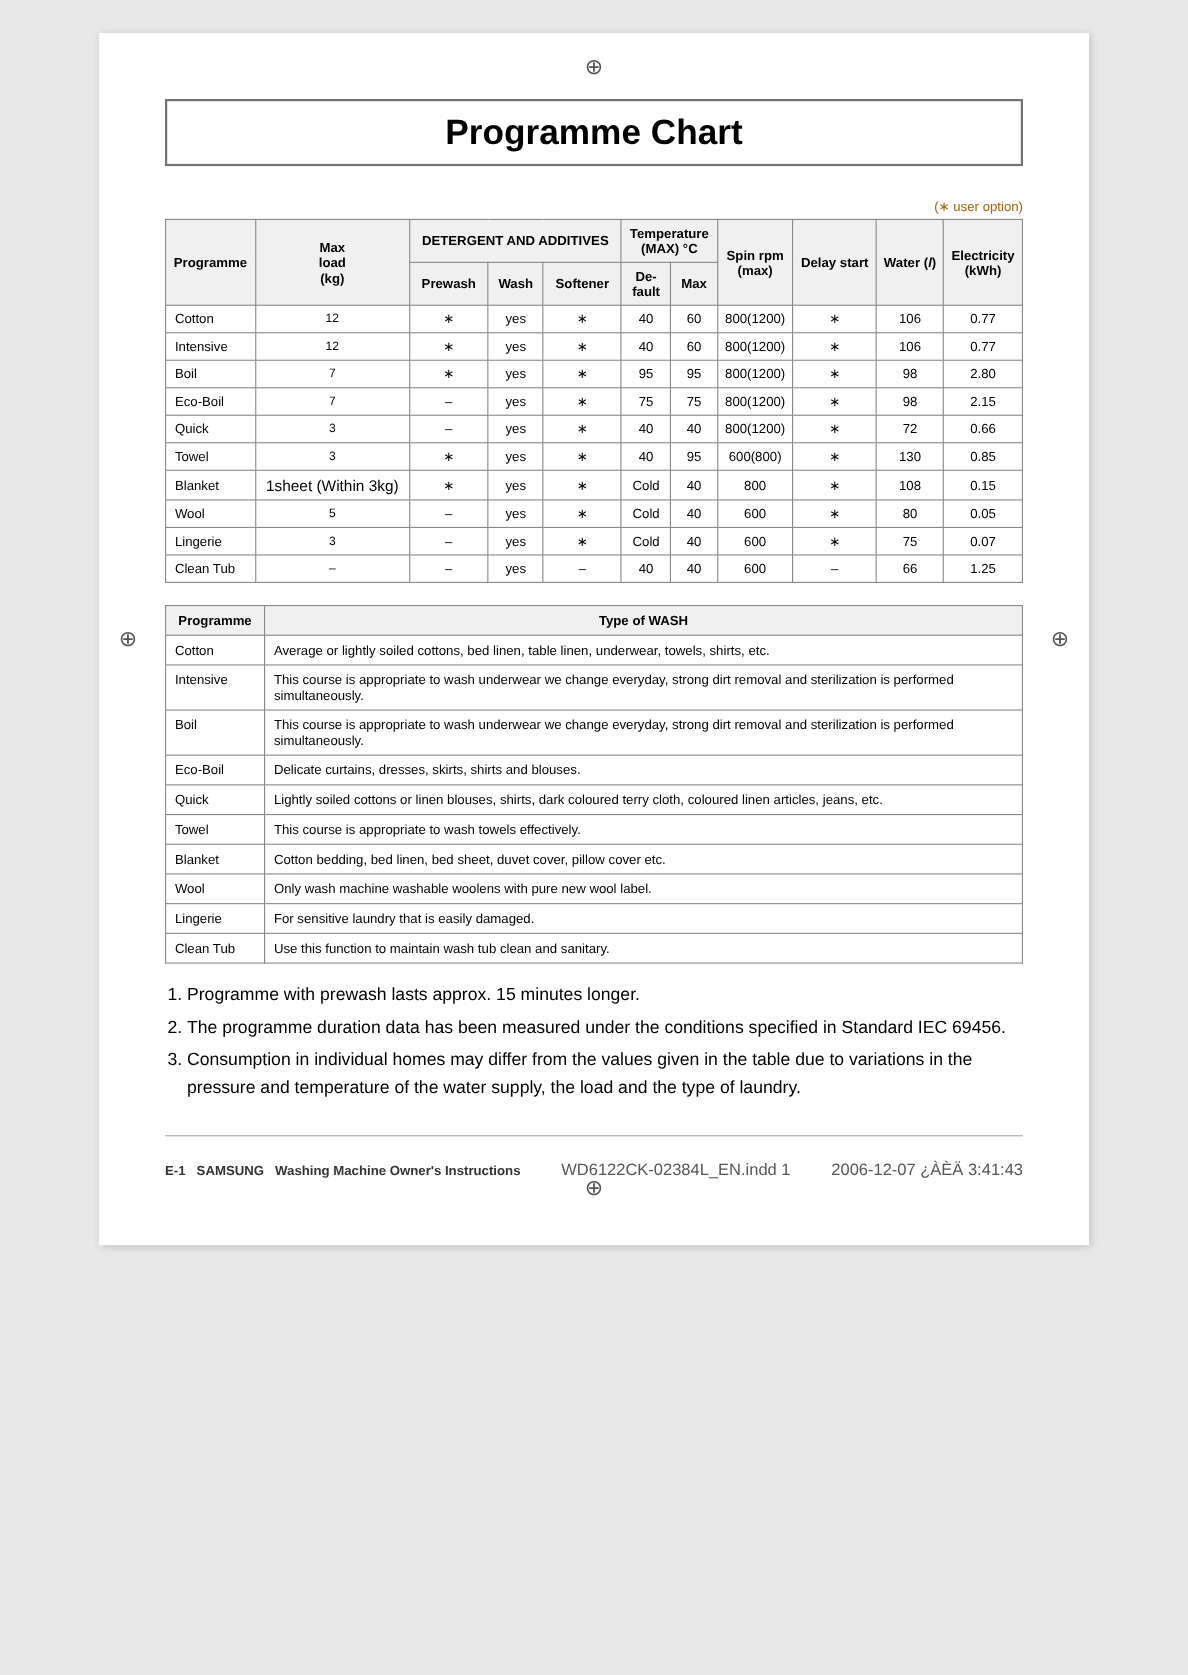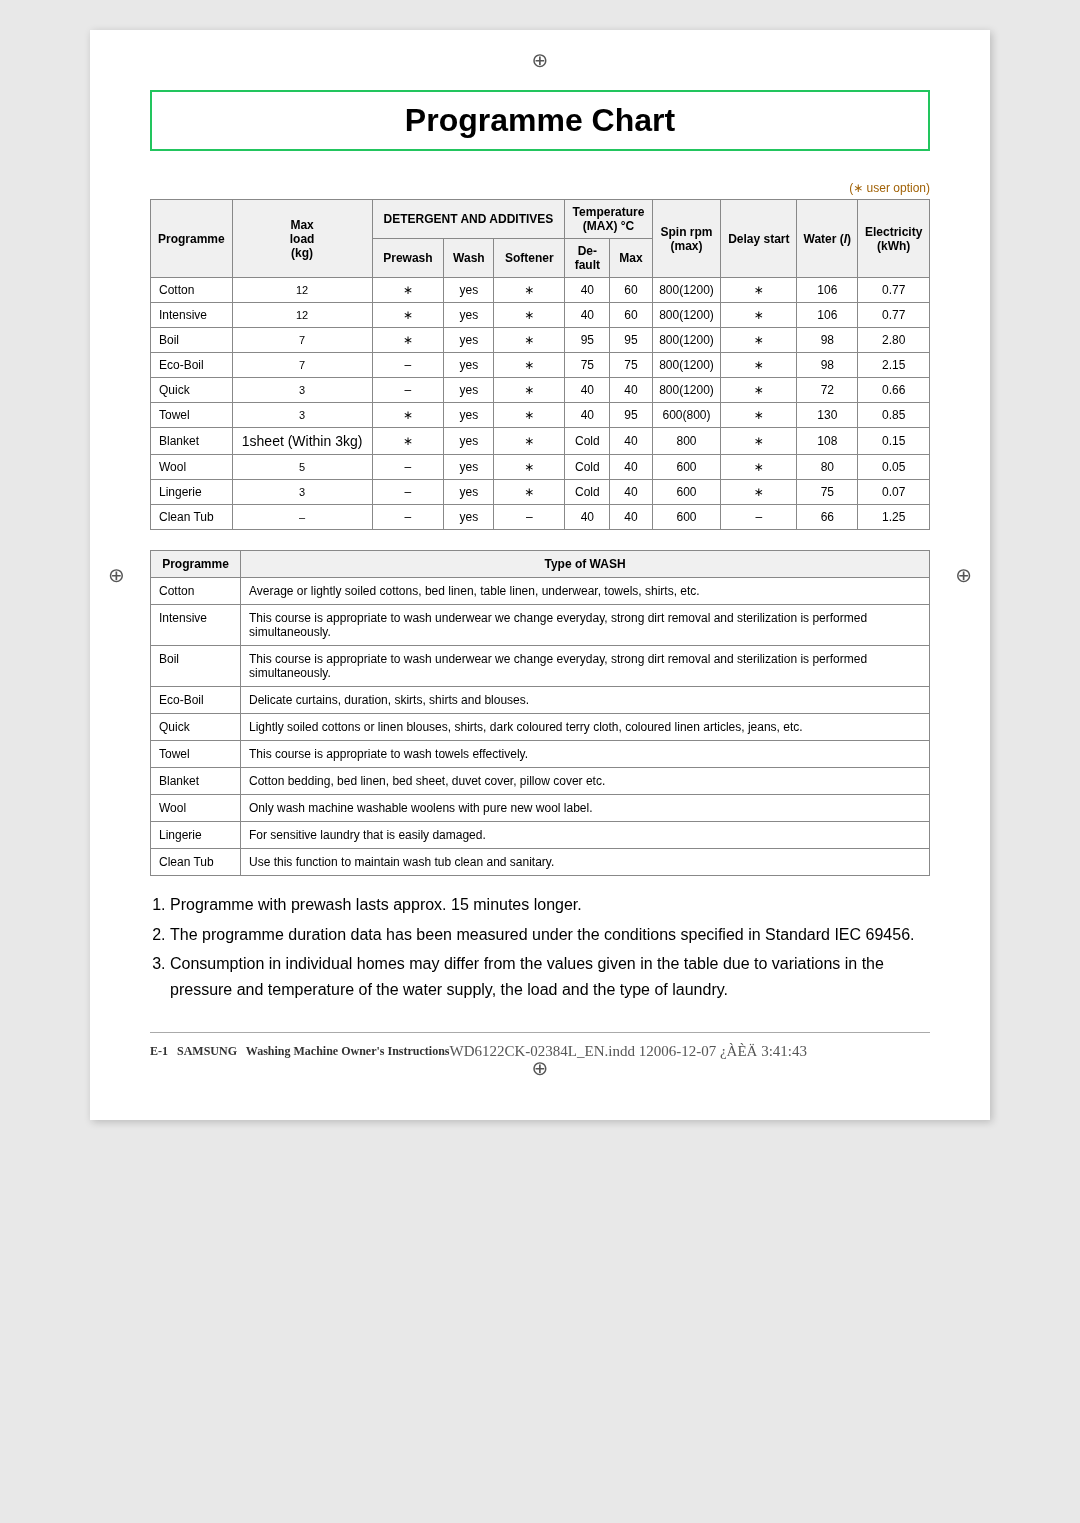--- a/index.html
+++ b/index.html
@@ -39,21 +39,21 @@
     }
     .crosshair-right {
       position: absolute;
       right: 18px;
       top: 50%;
       transform: translateY(-50%);
       font-size: 20px;
       color: #555;
     }
     .title-box {
-      border: 2px solid #22c55e;
+      border: 2px solid #737373;
       display: inline-block;
       padding: 10px 40px;
       margin: 0 auto 30px auto;
       display: flex;
       justify-content: center;
     }
     .title {
       font-size: 32px;
       font-weight: bold;
       text-align: center;
@@ -119,26 +119,26 @@
       font-size: 16px;
       margin-bottom: 30px;
       line-height: 1.6;
     }
     .footnotes li {
       margin-left: 20px;
       margin-bottom: 4px;
     }
     .footer {
       border-top: 1px solid #aaa;
-      padding-top: 10px;
+      padding-top: 22px;
       font-size: 12px;
       color: #333;
       display: flex;
+      justify-content: space-between;
       align-items: center;
-      font-family: Liberation Serif, serif;
     }
     .footer-left {
       font-weight: bold;
     }
     .footer-left span.samsung {
       font-weight: bold;
     }
     .footer-filename {
       font-size: 15px;
       color: #555;
@@ -341,21 +341,21 @@
         <tr>
     <td class="prog-col">Intensive</td>
     <td>This course is appropriate to wash underwear we change everyday, strong dirt removal and sterilization is performed simultaneously.</td>
   </tr>
         <tr>
     <td class="prog-col">Boil</td>
     <td>This course is appropriate to wash underwear we change everyday, strong dirt removal and sterilization is performed simultaneously.</td>
   </tr>
         <tr>
     <td class="prog-col">Eco-Boil</td>
-    <td>Delicate curtains, duration, skirts, shirts and blouses.</td>
+    <td>Delicate curtains, dresses, skirts, shirts and blouses.</td>
   </tr>
         <tr>
     <td class="prog-col">Quick</td>
     <td>Lightly soiled cottons or linen blouses, shirts, dark coloured terry cloth, coloured linen articles, jeans, etc.</td>
   </tr>
         <tr>
     <td class="prog-col">Towel</td>
     <td>This course is appropriate to wash towels effectively.</td>
   </tr>
         <tr>

